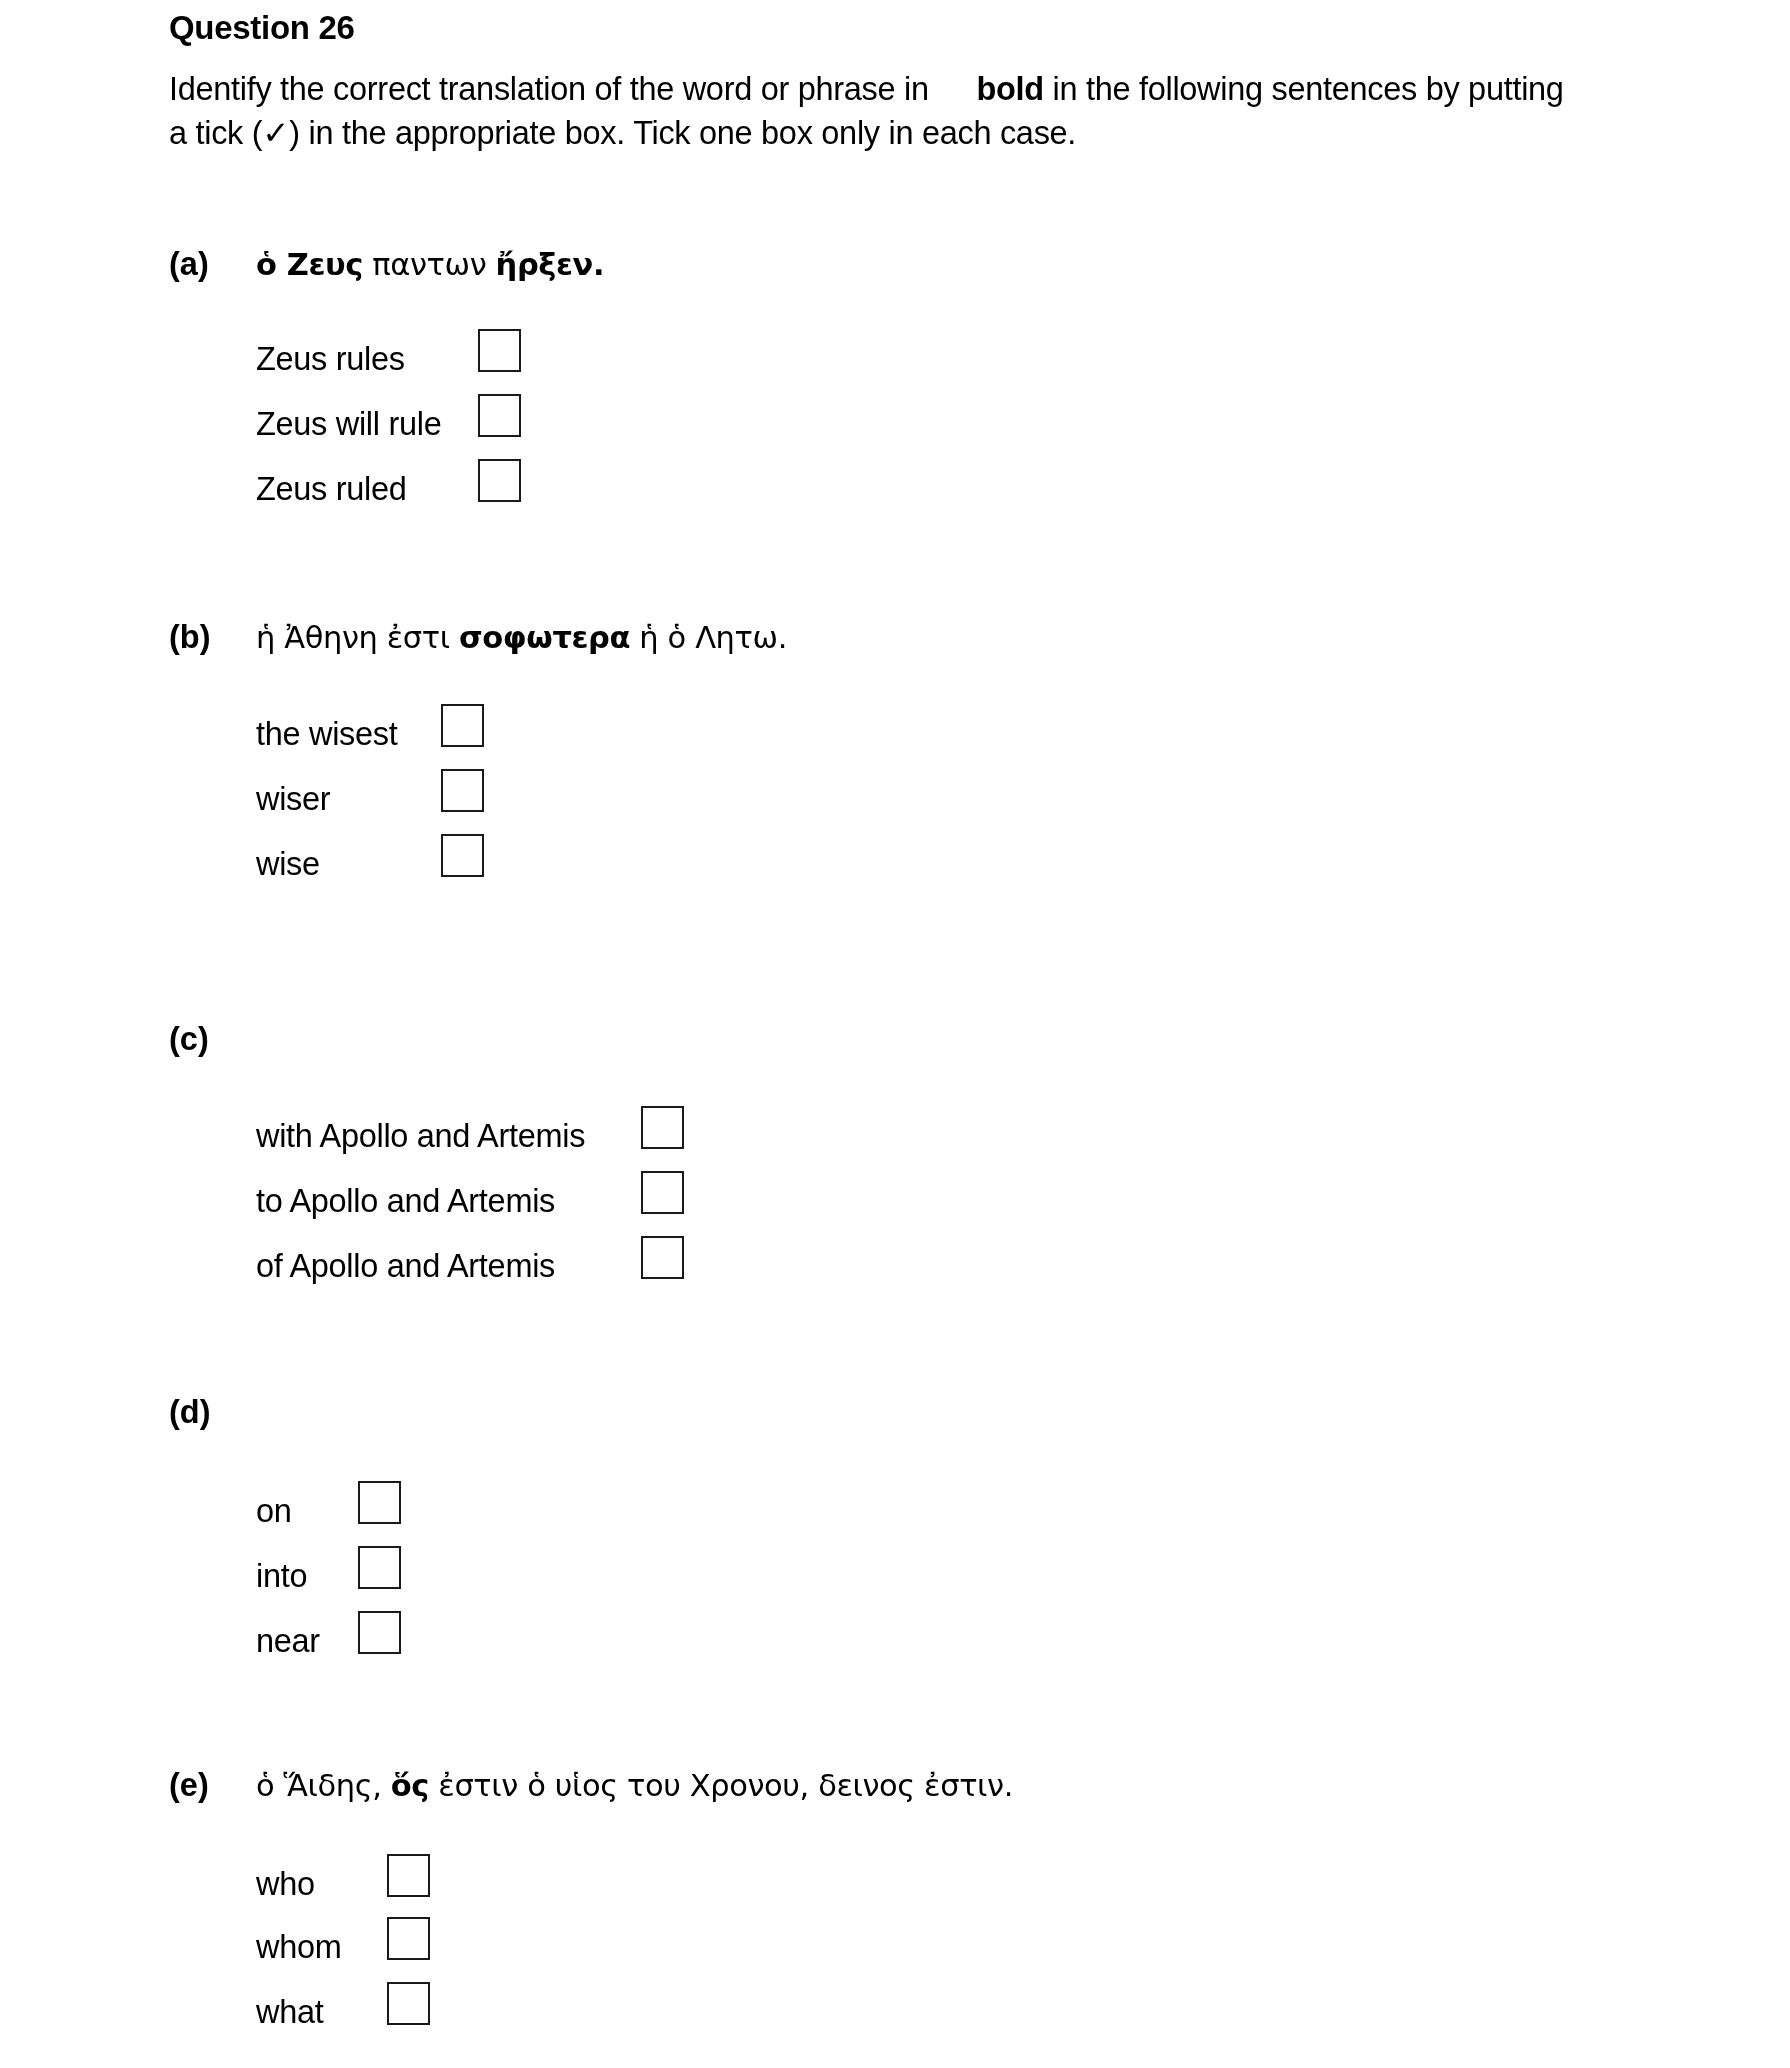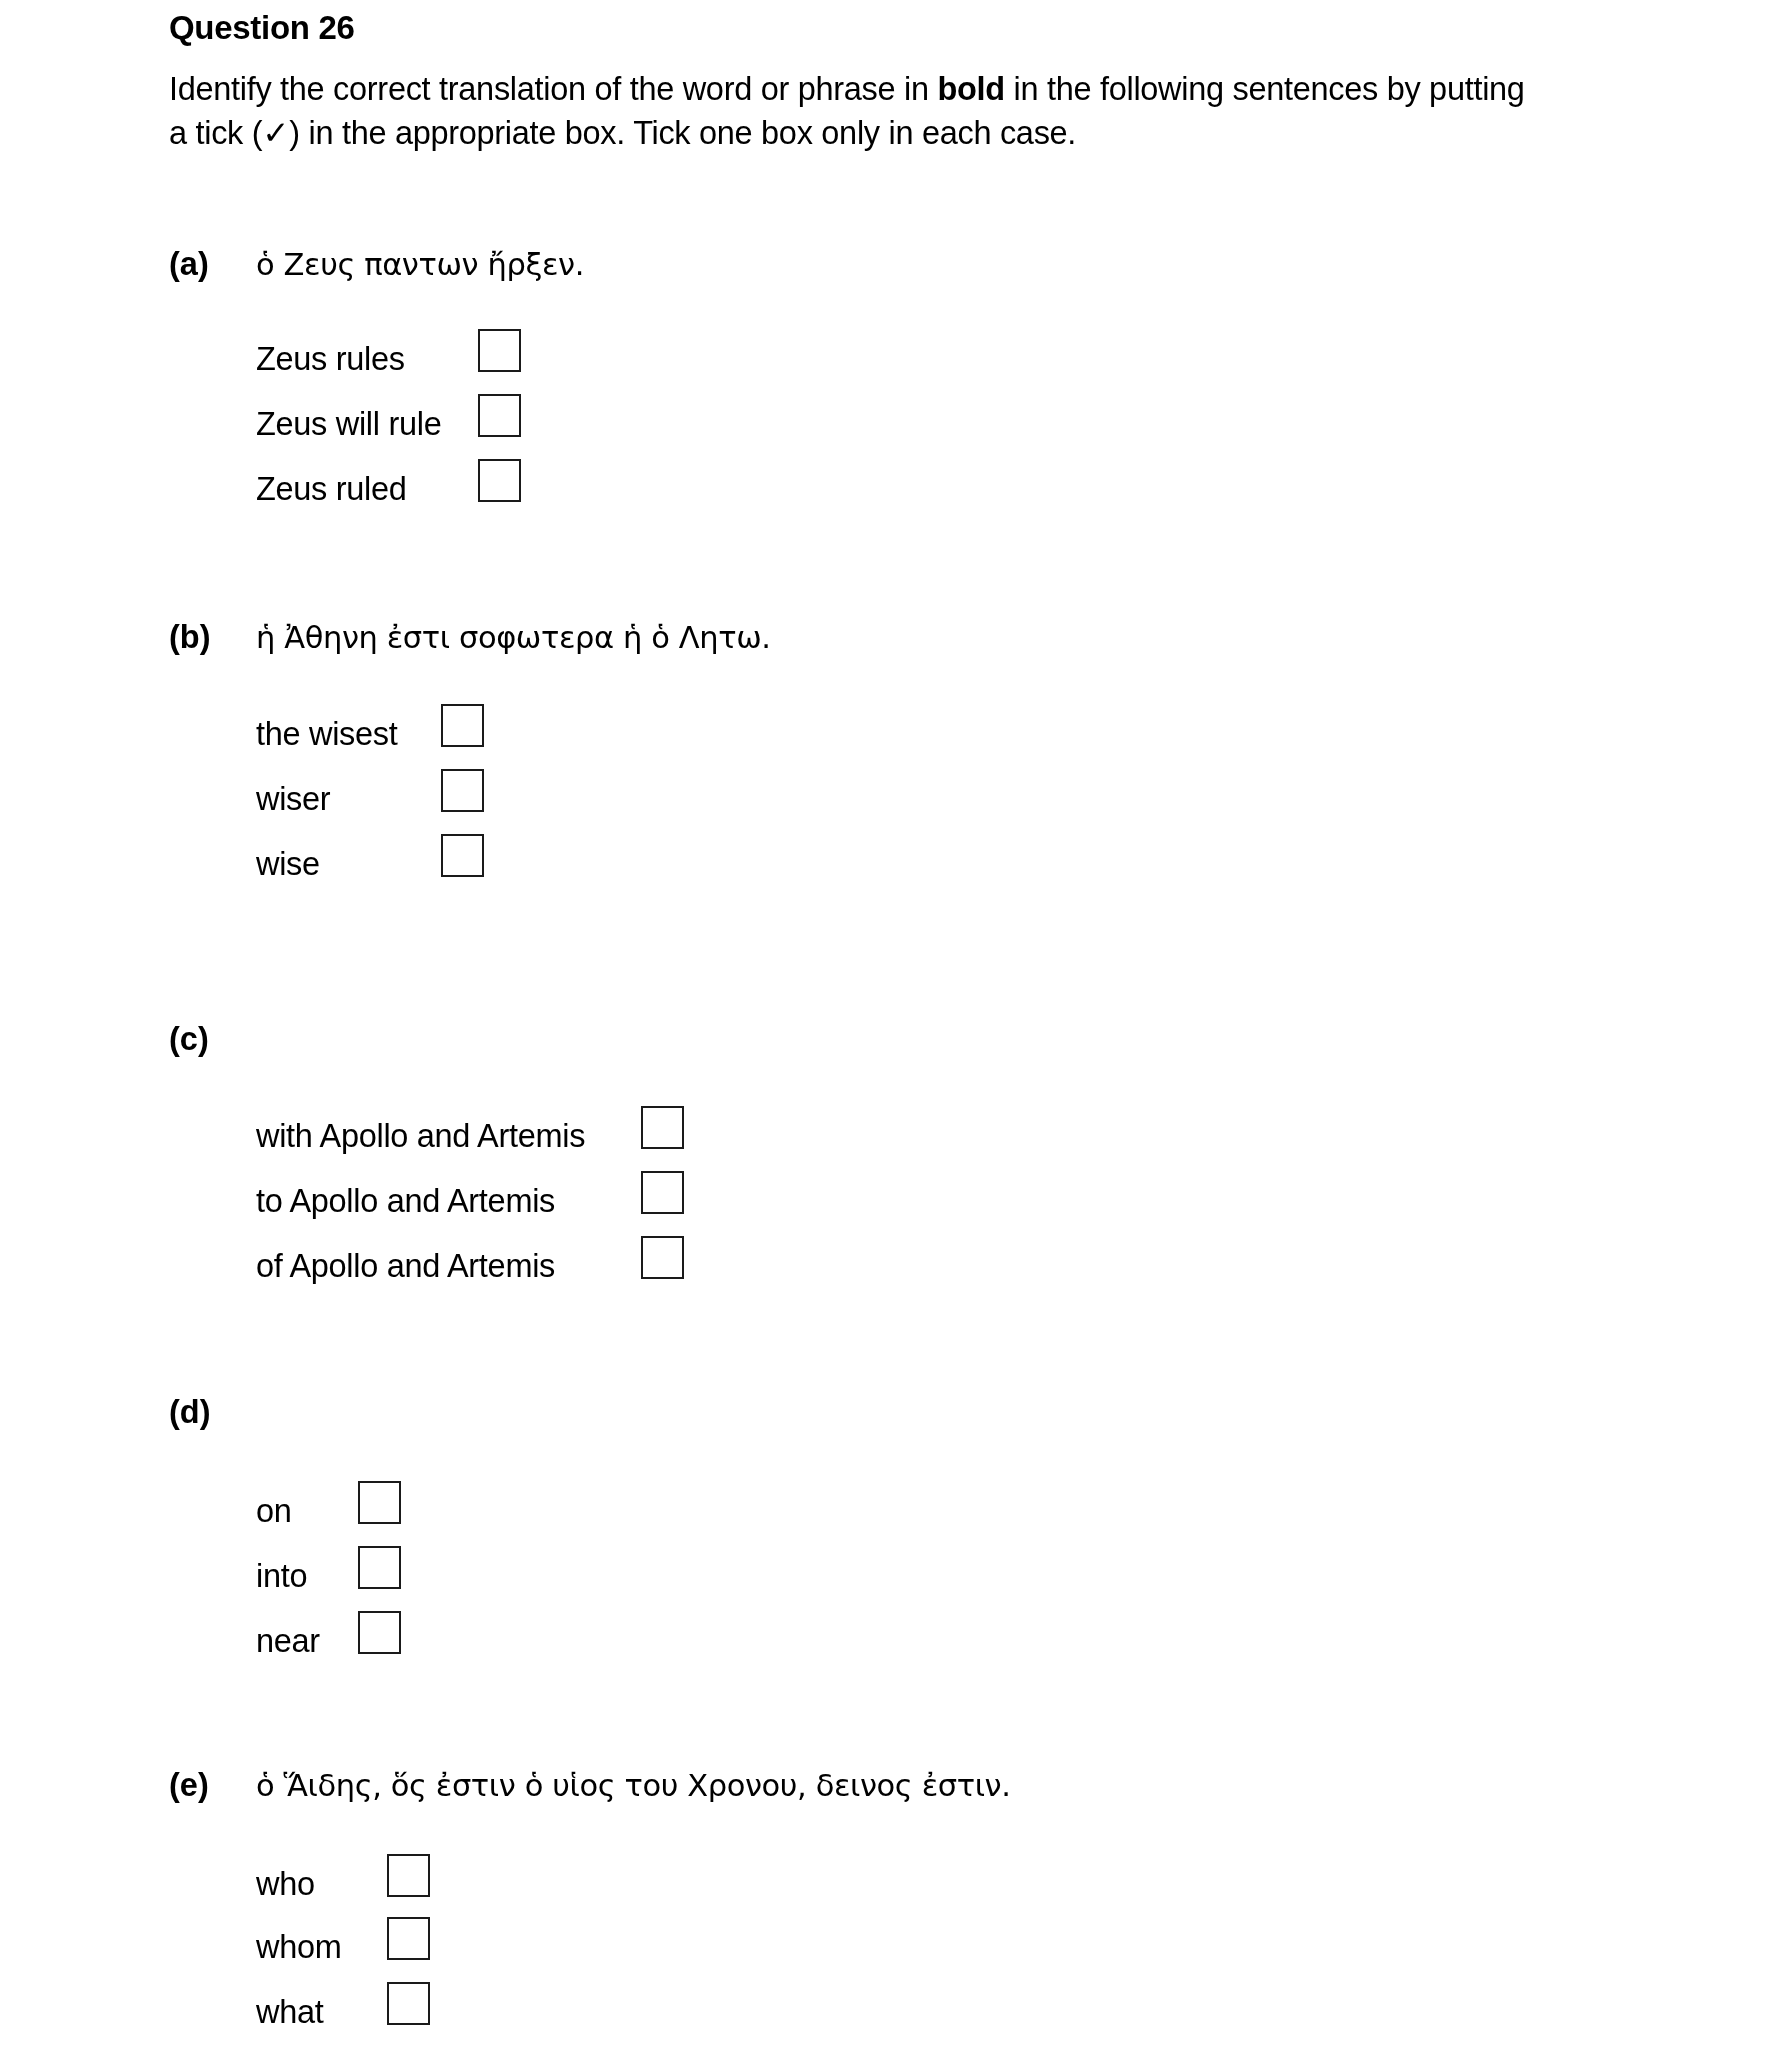--- a/index.html
+++ b/index.html
@@ -33,21 +33,21 @@
     }
     .instructions {
       position: absolute;
       left: 169px;
       top: 67px;
       width: 1478px;
       font-size: 32.5px;
       line-height: 44px;
       letter-spacing: -0.3px;
     }
-    .instructions b { font-weight: bold; }
+    .instructions b { font-weight: bold; margin-left: 39px; }
 
     .part {
       position: absolute;
       left: 169px;
       width: 1478px;
     }
     .part-header {
       position: relative;
       height: 49px;
       font-size: 32.5px;
@@ -61,21 +61,21 @@
       font-weight: bold;
     }
     .sentence {
       position: absolute;
       left: 87px;
       top: 0;
       font-family: "DejaVu Sans", sans-serif;
       font-size: 30.5px;
       letter-spacing: -0.4px;
     }
-    .sentence .b { font-weight: normal; }
+    .sentence .b { font-weight: bold; }
 
     .options {
       position: absolute;
       left: 87px;
     }
     .option {
       position: absolute;
       left: 0;
       height: 49px;
       white-space: nowrap;

